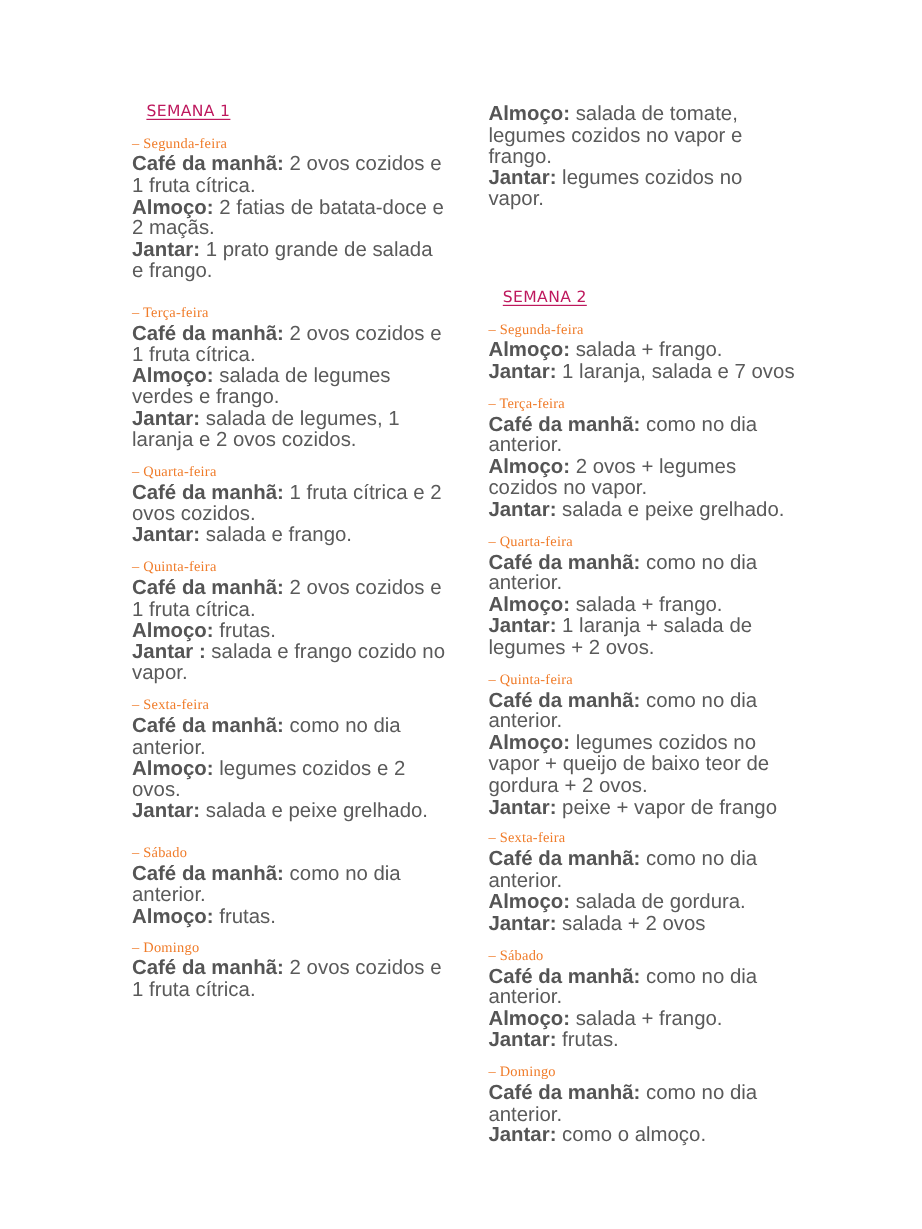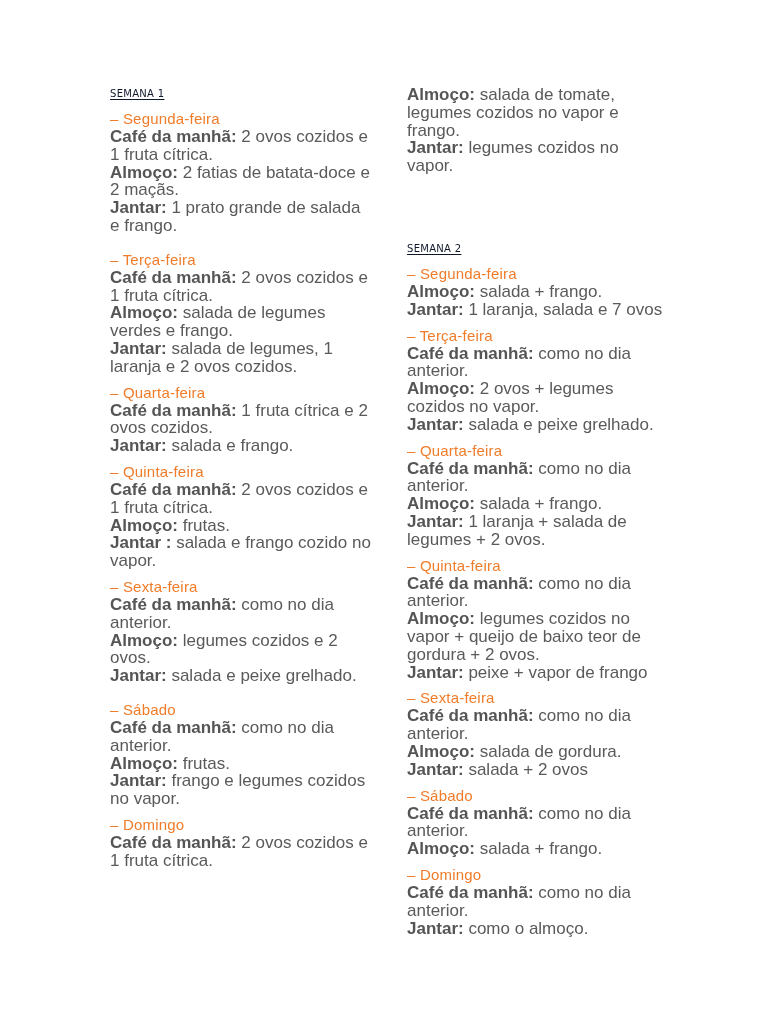--- a/index.html
+++ b/index.html
@@ -17,34 +17,34 @@
     }
     .col {
       position: absolute;
       top: 84px;
       width: 262px;
     }
     .col-left { left: 110px; }
     .col-right { left: 407px; }
     .week-title {
       font-family: "DejaVu Sans", sans-serif;
-      font-size: 10px;
-      color: #0f172a;
+      font-size: 13px;
+      color: #be185d;
       text-decoration: underline;
       text-underline-offset: 2px;
       letter-spacing: 0.3px;
-      margin: 0 0 6px 0;
+      margin: 0 0 6px 12px;
       line-height: 20px;
     }
     .day {
       margin-bottom: 8px;
     }
     .day-name {
-      font-family: Liberation Sans, sans-serif;
-      font-size: 15px;
+      font-family: Liberation Serif, serif;
+      font-size: 12px;
       color: #f07c2a;
       line-height: 18px;
       letter-spacing: 0.2px;
     }
     .meal {
       font-size: 17px;
       line-height: 17.8px;
       color: #5a5a5a;
     }
     .meal .lbl {
@@ -92,21 +92,20 @@
     <div class="day-name">– Sexta-feira</div>
     <div class="meal"><span class="lbl">Café da manhã:</span><span> como no dia anterior.</span></div>
     <div class="meal"><span class="lbl">Almoço:</span><span> legumes cozidos e 2 ovos.</span></div>
     <div class="meal"><span class="lbl">Jantar:</span><span> salada e peixe grelhado.</span></div>
   </div>
 
   <div class="day">
     <div class="day-name">– Sábado</div>
     <div class="meal"><span class="lbl">Café da manhã:</span><span> como no dia anterior.</span></div>
     <div class="meal"><span class="lbl">Almoço:</span><span> frutas.</span></div>
-    <div class="meal"><span class="lbl">Jantar:</span><span> frango e legumes cozidos no vapor.</span></div>
   </div>
 
   <div class="day">
     <div class="day-name">– Domingo</div>
     <div class="meal"><span class="lbl">Café da manhã:</span><span>  2 ovos cozidos e 1 fruta cítrica.</span></div>
   </div>
 </div>
 
 <div class="col col-right" style="top:86px">
   <div class="day">
@@ -149,20 +148,21 @@
     <div class="day-name">– Sexta-feira</div>
     <div class="meal"><span class="lbl">Café da manhã:</span><span> como no dia anterior.</span></div>
     <div class="meal"><span class="lbl">Almoço:</span><span> salada de gordura.</span></div>
     <div class="meal"><span class="lbl">Jantar:</span><span> salada + 2 ovos</span></div>
   </div>
 
   <div class="day">
     <div class="day-name">– Sábado</div>
     <div class="meal"><span class="lbl">Café da manhã:</span><span> como no dia anterior.</span></div>
     <div class="meal"><span class="lbl">Almoço:</span><span> salada + frango.</span></div>
+    <div class="meal"><span class="lbl">Jantar:</span><span> frutas.</span></div>
   </div>
 
   <div class="day">
     <div class="day-name">– Domingo</div>
     <div class="meal"><span class="lbl">Café da manhã:</span><span> como no dia anterior.</span></div>
     <div class="meal"><span class="lbl">Jantar:</span><span> como o almoço.</span></div>
   </div>
 </div>
 
 </body></html>

